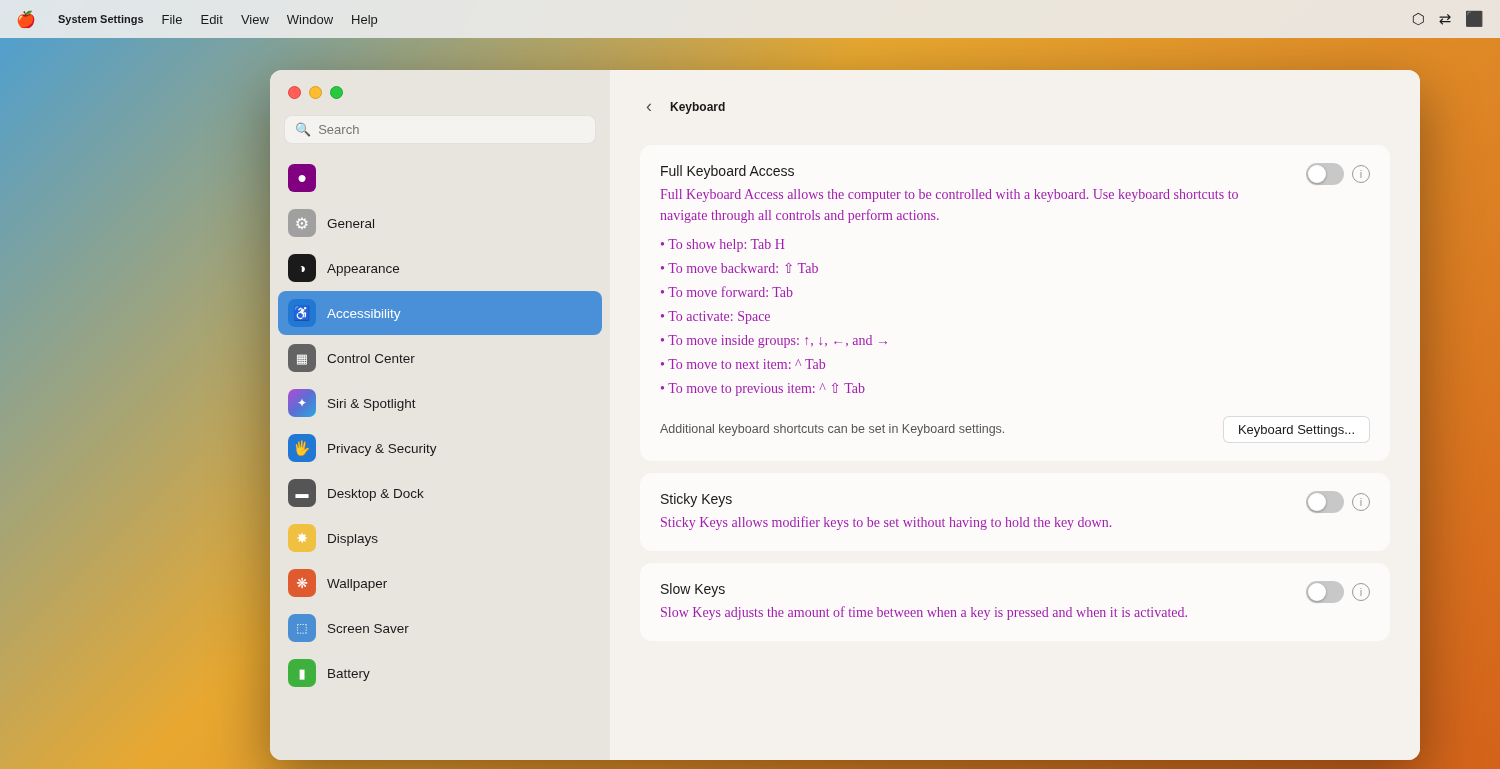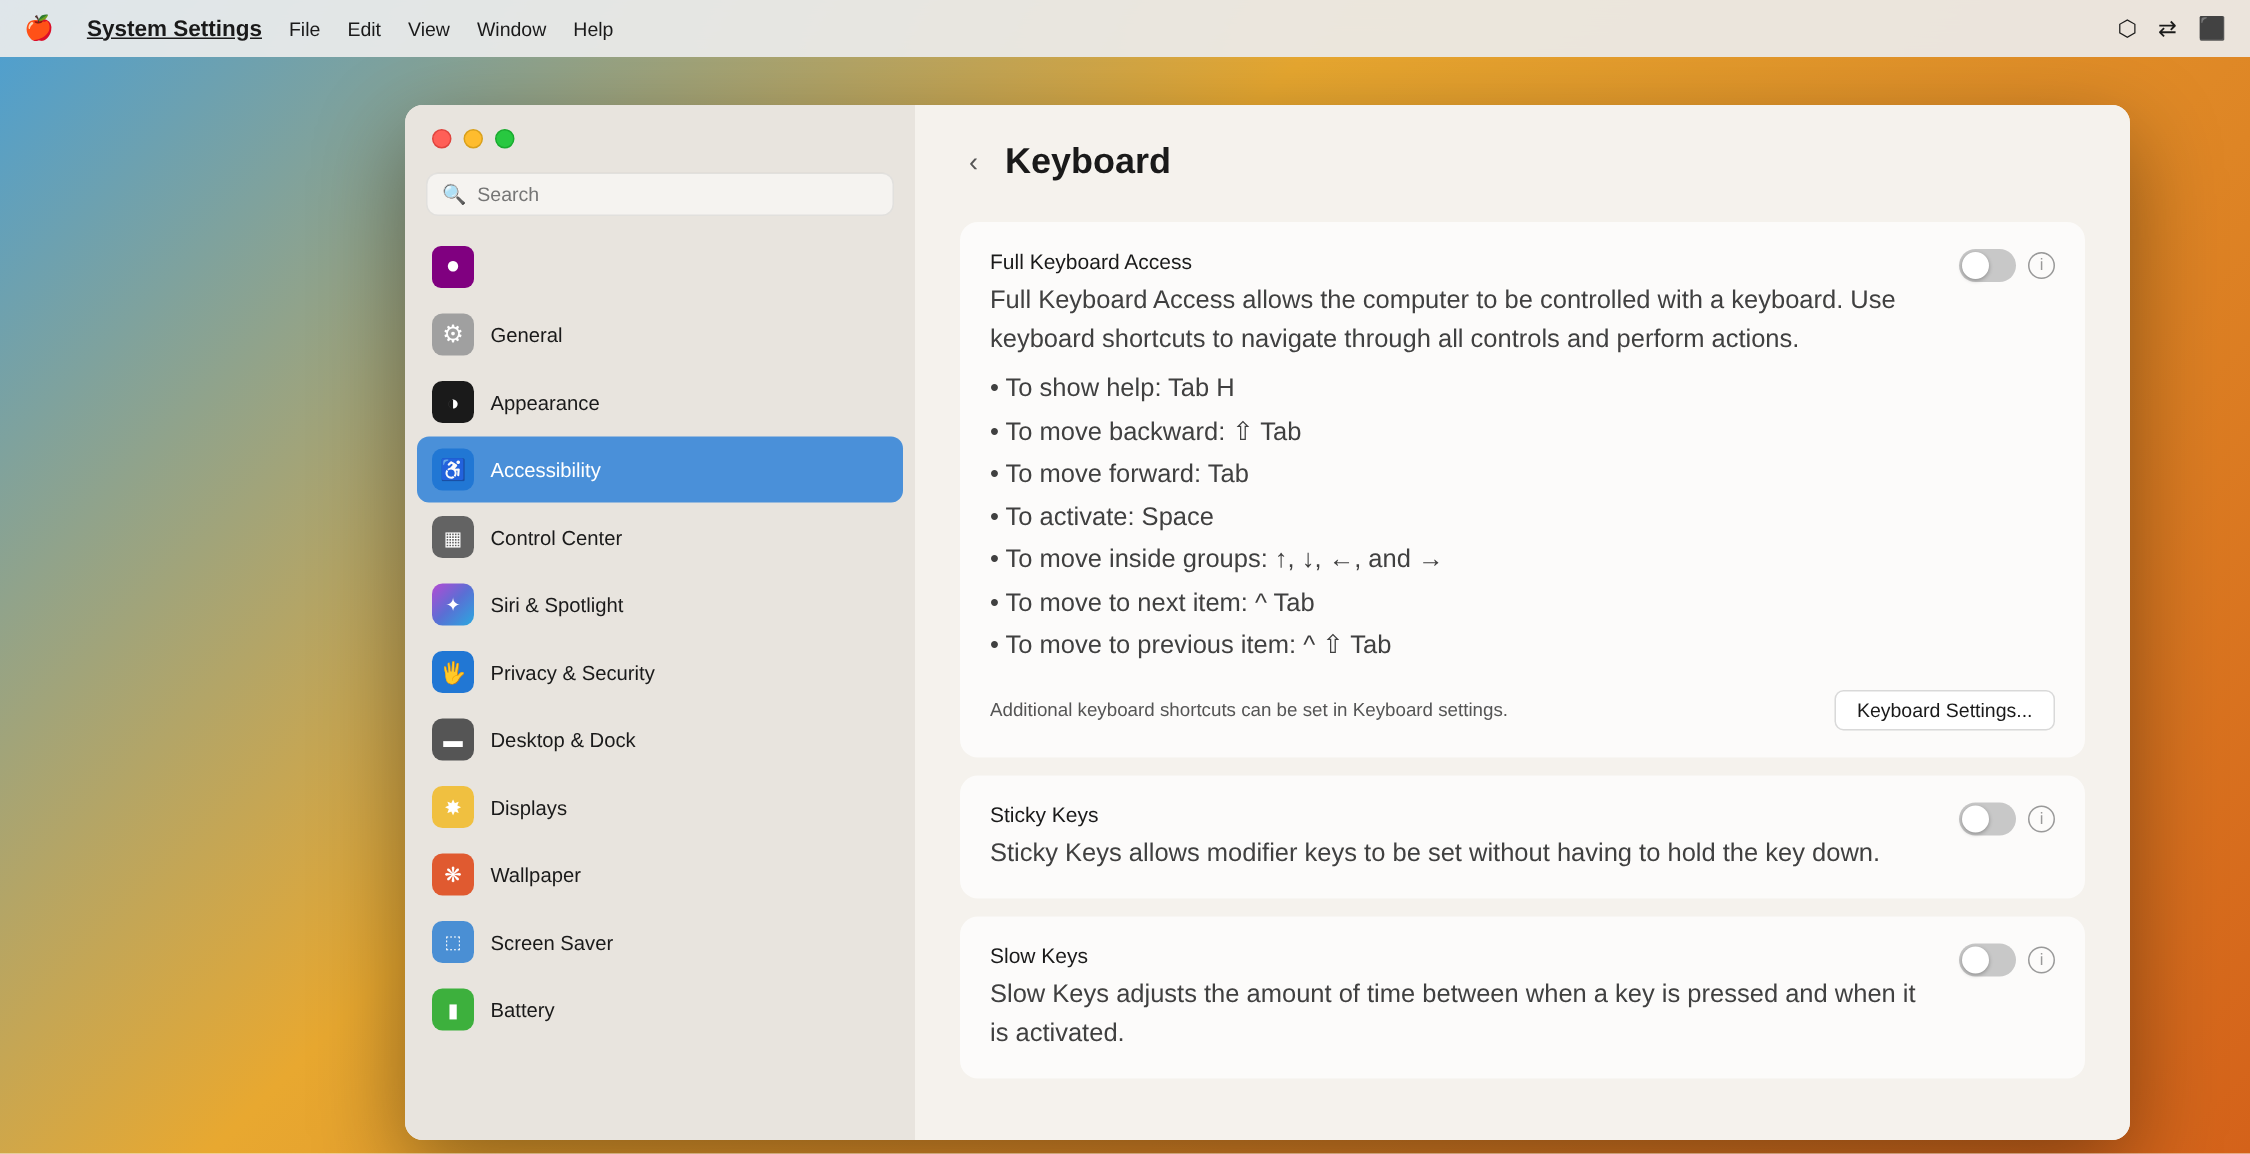--- a/index.html
+++ b/index.html
@@ -27,22 +27,21 @@
       font-weight: 400;
       color: #1a1a1a;
       z-index: 100;
     }
     .menubar-apple {
       font-size: 16px;
       margin-right: 4px;
     }
     .menubar-app-name {
       font-weight: 600;
-      font-size: 15px;
-      text-decoration: underline;
+      font-size: 11px;
     }
     .menubar-item {
       font-size: 13px;
       cursor: default;
     }
     .menubar-right {
       margin-left: auto;
       display: flex;
       align-items: center;
       gap: 14px;
@@ -177,21 +176,21 @@
     }
     .back-button {
       background: none;
       border: none;
       font-size: 18px;
       color: #555;
       cursor: pointer;
       padding: 2px 6px;
     }
     .page-title {
-      font-size: 24px;
+      font-size: 12px;
       font-weight: 600;
       color: #1a1a1a;
     }
 
     .settings-card {
       background: rgba(255,255,255,0.7);
       border-radius: 12px;
       padding: 18px 20px;
       margin-bottom: 12px;
     }
@@ -208,23 +207,24 @@
     }
 
     .setting-title {
       font-size: 14px;
       font-weight: 500;
       color: #1a1a1a;
       margin-bottom: 5px;
     }
 
     .setting-description {
-      font-size: 17px;
-      color: #404040;
+      font-size: 14px;
+      color: #a21caf;
       line-height: 1.5;
+      font-family: Liberation Serif, serif;
     }
 
     .setting-description ul {
       list-style: none;
       padding: 0;
       margin-top: 8px;
     }
 
     .setting-description ul li {
       margin-bottom: 3px;

